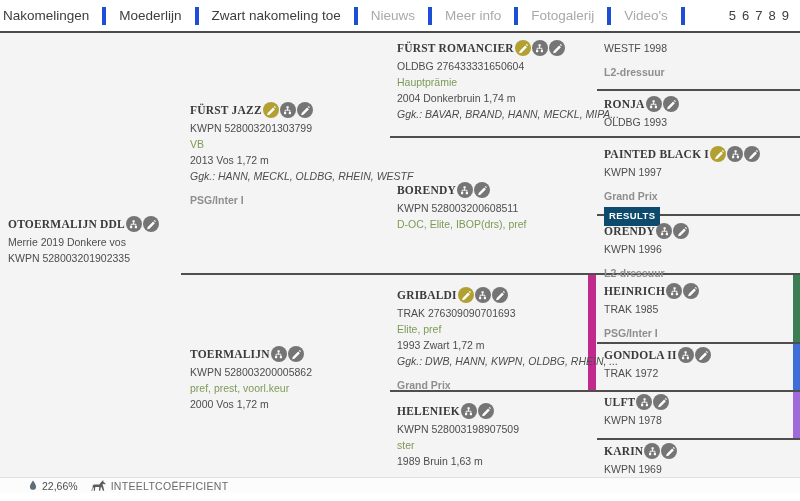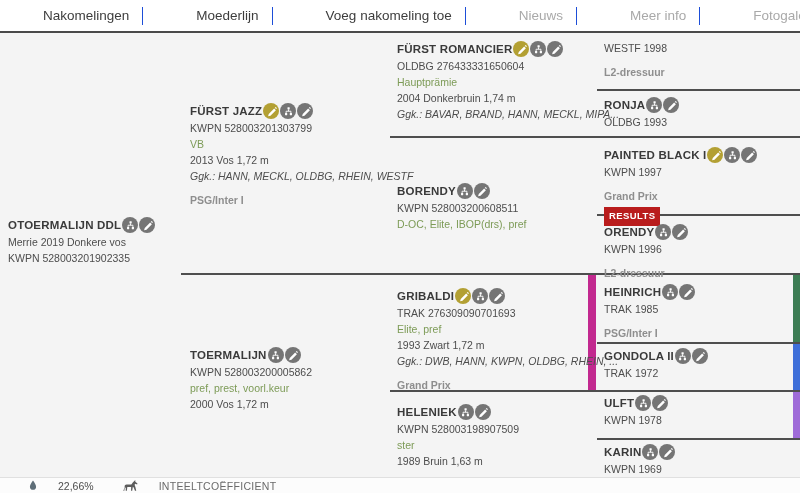--- a/index.html
+++ b/index.html
@@ -7,64 +7,64 @@
   .page {
     position:relative; width:800px; height:501px;
     font-family:"Liberation Sans","DejaVu Sans",sans-serif;
     color:#4d4d4d; overflow:hidden; background:#fff;
   }
   
   .topnav {
     height:31px; display:flex; align-items:center; background:#fff;
     font-size:13.5px; color:#3d3d3d;
   }
-  .nav-item { padding:0 13px; border-right:1px solid #1d4ed8; line-height:18px; cursor:pointer; white-space:nowrap;margin-left:40px; }
+  .nav-item { padding:0 13px; border-right:4px solid #1d4ed8; line-height:18px; cursor:pointer; white-space:nowrap; }
   .nav-item:first-child { padding-left:3px; }
   .nav-item.disabled { color:#a9a9a9; }
   .gen-numbers { margin-left:auto; padding-right:8px; font-size:13px; color:#3d3d3d; }
   .gen-numbers span { margin:0 3px; cursor:pointer; }
   
   .pedigree {
     position:relative; width:800px; height:446px;
     border-top:2px solid #4a4a4a; background:#f4f4f4;
   }
   .rule { position:absolute; height:2px; background:#4e4e4e; }
   .bar  { position:absolute; }
   .horse { position:absolute; font-size:10.5px; line-height:16px; color:#4d4d4d; white-space:nowrap; }
-  .name-row { display:flex; align-items:center; gap:1px; height:18px; }
+  .name-row { display:flex; align-items:flex-start; gap:1px; height:18px;font-family:Liberation Serif, serif; }
   .hname { font-size:11.5px; font-weight:700; color:#3a3a3a; letter-spacing:.2px; }
   .pred { color:#7d9b57; }
   .disc { font-weight:700; color:#8e8e8e;margin-top:8px; }
   .ggk  { font-style:italic; }
   .ic { width:16px; height:16px; border-radius:50%; display:inline-flex; align-items:center; justify-content:center; flex:0 0 16px; cursor:pointer; }
   .ic-gray { background:#757575; }
   .ic-gold { background:#b3a033; }
   .results-badge {
     display:inline-block; margin-top:3px; padding:1px 5px 2px;
-    background:#b91c1c; color:#fff; font-size:9.5px; font-weight:700;
+    background:#0c4a6e; color:#fff; font-size:9.5px; font-weight:700;
     letter-spacing:.4px; cursor:pointer;
   }
   
   .footer {
     height:16px; background:#fcfcfc; border-top:1px solid #e0e0e0;
-    display:flex; align-items:center; padding-left:28px; gap:20px;
+    display:flex; align-items:center; padding-left:28px; gap:4px;
     font-size:10.5px; color:#5f5f5f;
   }
   .footer .label { letter-spacing:.3px; color:#6a6a6a; }
   .footer .value { color:#4d4d4d; }
 </style>
 </head>
 <body>
 
 <div class="page">
 
   <div class="topnav">
     <div class="nav-item">Nakomelingen</div>
     <div class="nav-item">Moederlijn</div>
-    <div class="nav-item">Voeg nakomeling toe</div>
+    <div class="nav-item">Zwart nakomeling toe</div>
     <div class="nav-item disabled">Nieuws</div>
     <div class="nav-item disabled">Meer info</div>
     <div class="nav-item disabled">Fotogalerij</div>
     <div class="nav-item disabled">Video's</div>
     <div class="gen-numbers">
       <span>5</span><span>6</span><span>7</span><span>8</span><span>9</span>
     </div>
   </div>
 
   <div class="pedigree">

